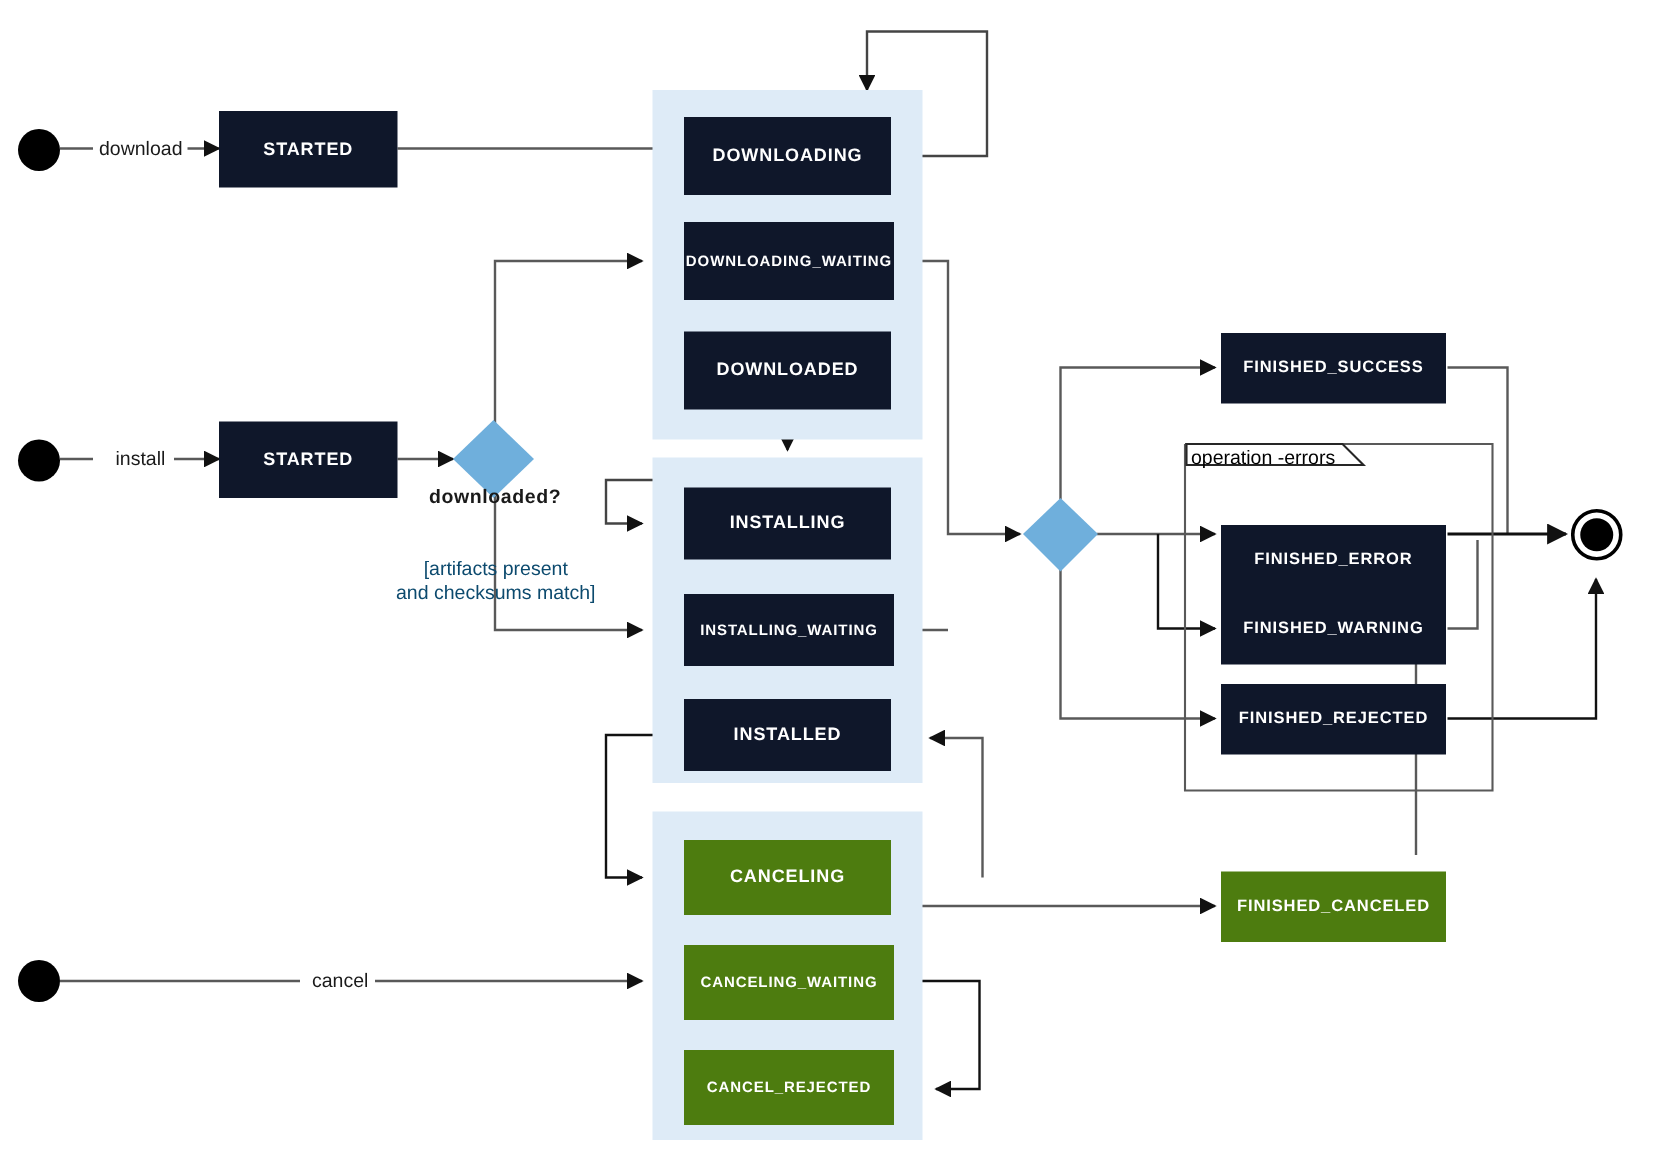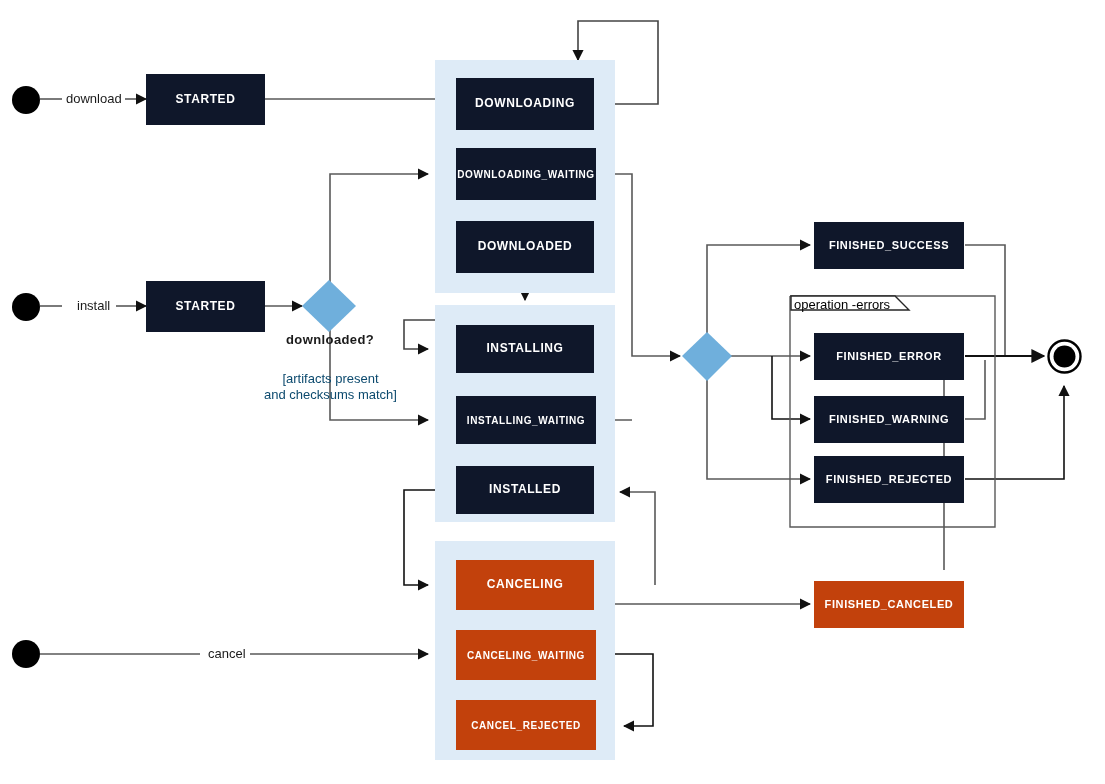--- a/index.html
+++ b/index.html
@@ -31,21 +31,21 @@
     align-items: center;
     justify-content: center;
     color: #ffffff;
     font-weight: bold;
     letter-spacing: 0.6px;
     text-align: center;
     box-sizing: border-box;
     line-height: 1.1;
   }
   .state-blue { background: #0f172a; }
-  .state-gray { background: #c2410c; }
+  .state-gray { background: #4d7c0f; }
   .group-box {
     position: absolute;
     background: #DEEBF7;
     box-sizing: border-box;
   }
   .edge-label {
     position: absolute;
     color: #1a1a1a;
     font-size: 13px;
     background: #ffffff;
@@ -163,21 +163,21 @@
   <div class="edge-label" style="left:63px; top:91px;">download</div>
   <div class="edge-label" style="left:74px; top:298px;">install</div>
   <div class="edge-label" style="left:205px; top:646px;">cancel</div>
 
   <div class="state-box state-blue" style="left:146px; top:74px; width:119px; height:51px; font-size:12px;">STARTED</div>
   <div class="state-box state-blue" style="left:146px; top:281px; width:119px; height:51px; font-size:12px;">STARTED</div>
 
   <svg style="position:absolute; left:300px; top:278px; width:58px; height:56px;" viewBox="0 0 58 56">
     <polygon points="29,2 56,28 29,54 2,28" fill="#6FAFDC"></polygon>
   </svg>
-  <div class="decision-label" style="left:286px; top:332px;">downloaded?</div>
+  <div class="decision-label" style="left:286px; top:323px;">downloaded?</div>
   <div class="guard-label" style="left:248px; top:371px; width:165px;">[artifacts present
 and checksums match]</div>
 
   <div class="group-box" style="left:435px; top:60px; width:180px; height:233px;"></div>
   <div class="state-box state-blue" style="left:456px; top:78px; width:138px; height:52px; font-size:12px;">DOWNLOADING</div>
   <div class="state-box state-blue" style="left:456px; top:148px; width:140px; height:52px; font-size:10px;">DOWNLOADING_WAITING</div>
   <div class="state-box state-blue" style="left:456px; top:221px; width:138px; height:52px; font-size:12px;">DOWNLOADED</div>
 
   <div class="group-box" style="left:435px; top:305px; width:180px; height:217px;"></div>
   <div class="state-box state-blue" style="left:456px; top:325px; width:138px; height:48px; font-size:12px;">INSTALLING</div>
@@ -189,21 +189,21 @@
   <div class="state-box state-gray" style="left:456px; top:630px; width:140px; height:50px; font-size:10px;">CANCELING_WAITING</div>
   <div class="state-box state-gray" style="left:456px; top:700px; width:140px; height:50px; font-size:10px;">CANCEL_REJECTED</div>
 
   <svg style="position:absolute; left:680px; top:330px; width:54px; height:53px;" viewBox="0 0 54 53">
     <polygon points="27,2 52,26 27,51 2,26" fill="#6FAFDC"></polygon>
   </svg>
 
   <div class="note-label" style="left:794px; top:297px;">operation  -errors</div>
 
   <div class="state-box state-blue" style="left:814px; top:222px; width:150px; height:47px; font-size:11px;">FINISHED_SUCCESS</div>
-  <div class="state-box state-blue" style="left:814px; top:333px; width:150px; height:47px; font-size:11px;">FINISHED_ERROR</div>
+  <div class="state-box state-blue" style="left:814px; top:350px; width:150px; height:47px; font-size:11px;">FINISHED_ERROR</div>
   <div class="state-box state-blue" style="left:814px; top:396px; width:150px; height:47px; font-size:11px;">FINISHED_WARNING</div>
   <div class="state-box state-blue" style="left:814px; top:456px; width:150px; height:47px; font-size:11px;">FINISHED_REJECTED</div>
   <div class="state-box state-gray" style="left:814px; top:581px; width:150px; height:47px; font-size:11px;">FINISHED_CANCELED</div>
 
   <svg style="position:absolute; left:1046px; top:338px; width:37px; height:37px;" viewBox="0 0 37 37">
     <circle cx="18.5" cy="18.5" r="16" fill="#ffffff" stroke="#000000" stroke-width="2.4"></circle>
     <circle cx="18.5" cy="18.5" r="11" fill="#000000"></circle>
   </svg>
 
 </div>

